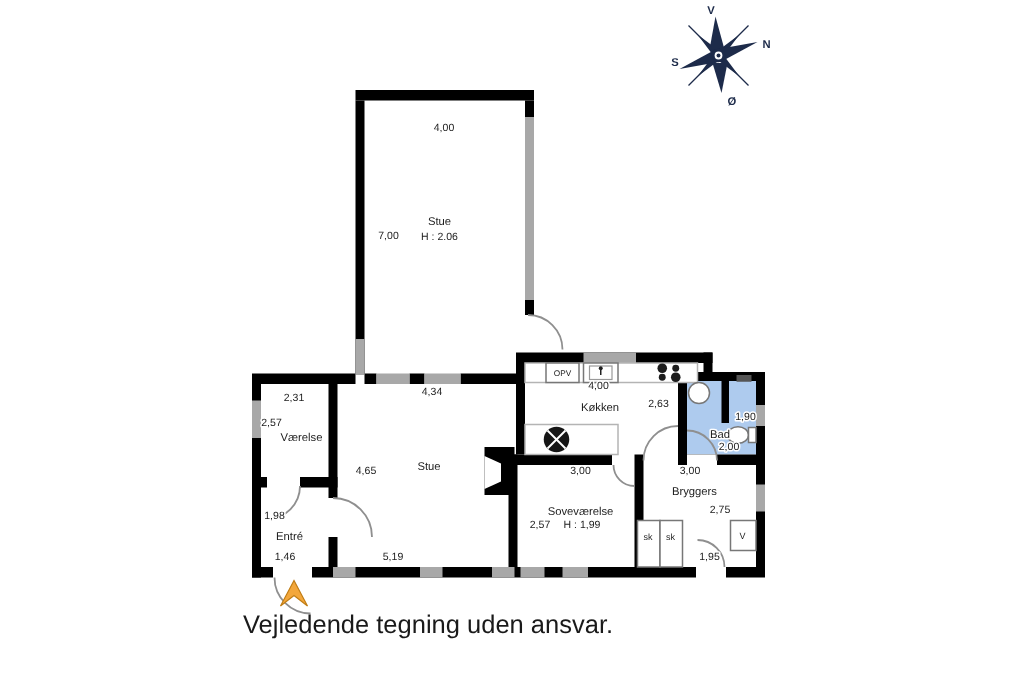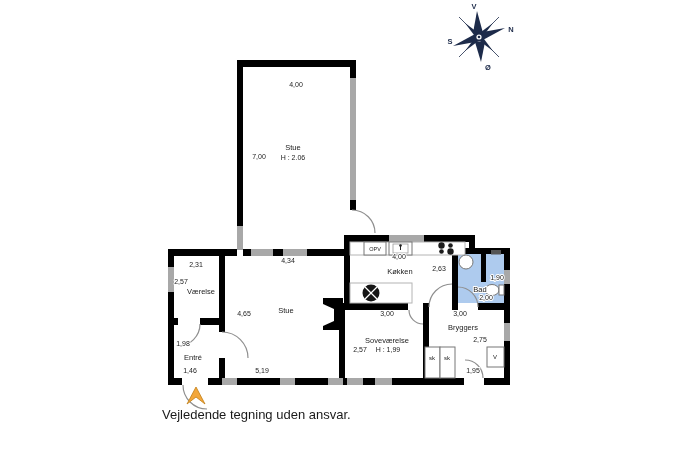--- a/index.html
+++ b/index.html
@@ -16,21 +16,21 @@
   .lbl{font:7px "Liberation Sans",sans-serif;fill:#1c1c1c;text-anchor:middle;
        paint-order:stroke;stroke:#fff;stroke-width:2px;stroke-linejoin:round;}
   .rm{font:7.5px "Liberation Sans",sans-serif;fill:#1c1c1c;text-anchor:middle;
       paint-order:stroke;stroke:#fff;stroke-width:2px;stroke-linejoin:round;}
   .tiny{font:5.5px "Liberation Sans",sans-serif;fill:#1c1c1c;text-anchor:middle;}
   .sk{font:6px "Liberation Sans",sans-serif;fill:#1c1c1c;text-anchor:middle;}
   .cl{font:bold 7.5px "Liberation Sans",sans-serif;fill:var(--compass,#1d2b4a);text-anchor:middle;}
   .rose{fill:var(--compass,#1d2b4a);}
   .roseline{stroke:var(--compass,#1d2b4a);stroke-width:0.8;}
   .arrow{fill:var(--entry_arrow,#f3a73b);stroke:#c07d15;stroke-width:0.8;}
-  #disclaimer{position:absolute;left:162px;top:407px;font-size:13px;color:#1a1a1a;}
+  #disclaimer{position:absolute;left:162px;top:407px;font-size:17px;color:#1a1a1a;}
 </style>
 </head>
 <body>
 
 <div id="stage">
   <svg width="687" height="457" viewBox="0 0 687 457">
 
     <rect class="bath" x="458" y="254" width="46" height="49"></rect>
 
     <g>

